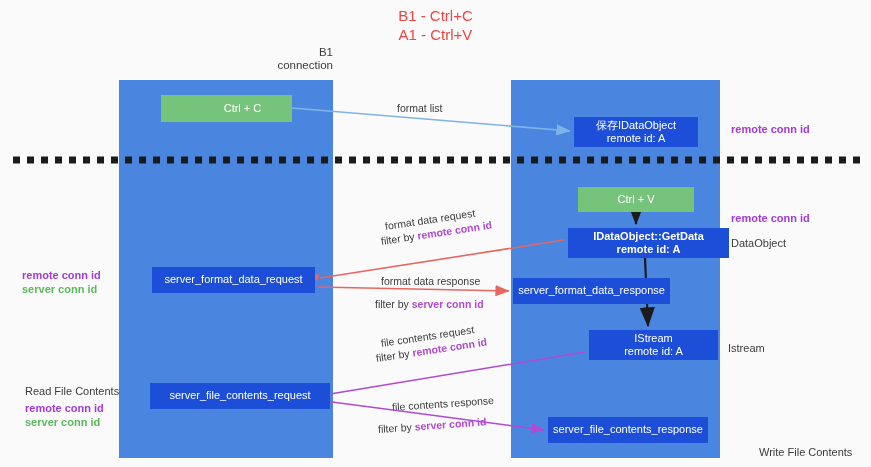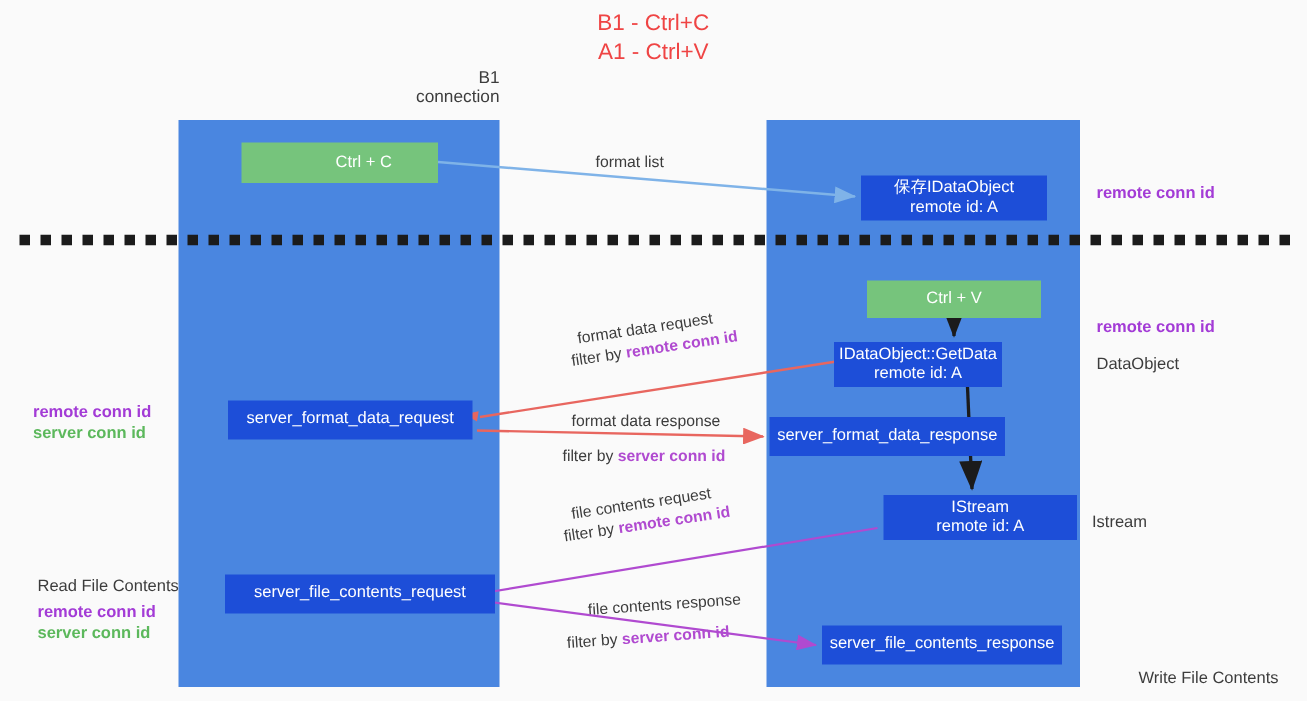--- a/index.html
+++ b/index.html
@@ -37,21 +37,21 @@
     text-align:center;color:#ffffff;
     font-size:11px;line-height:13.5px;
     z-index:5;
   }
   .green{background:#76c47c;}
   .orange{background:#1d4ed8;}
 
   #n-ctrlc{left:161px;top:95px;width:131px;height:27px;padding-left:32px;}
   #n-ctrlv{left:578px;top:172px;width:116px;height:25px;margin-top:15px;}
   #n-idataobject{left:574px;top:117px;width:124px;height:30px;}
-  #n-getdata{left:556px;top:228px;width:112px;height:30px;}
+  #n-getdata{left:568px;top:228px;width:161px;height:30px;font-weight:bold;}
   #n-istream{left:589px;top:330px;width:129px;height:30px;}
   #n-fmt-req{left:152px;top:267px;width:163px;height:26px;}
   #n-fmt-resp{left:513px;top:278px;width:157px;height:26px;align-items:center;}
   #n-file-req{left:150px;top:383px;width:180px;height:26px;}
   #n-file-resp{left:548px;top:417px;width:160px;height:26px;}
 
   
   .side{font-size:11px;line-height:14px;color:#3c3c3c;}
   .purple{color:#a33bd6;font-weight:bold;}
   .green-t{color:#5cb85c;font-weight:bold;}

